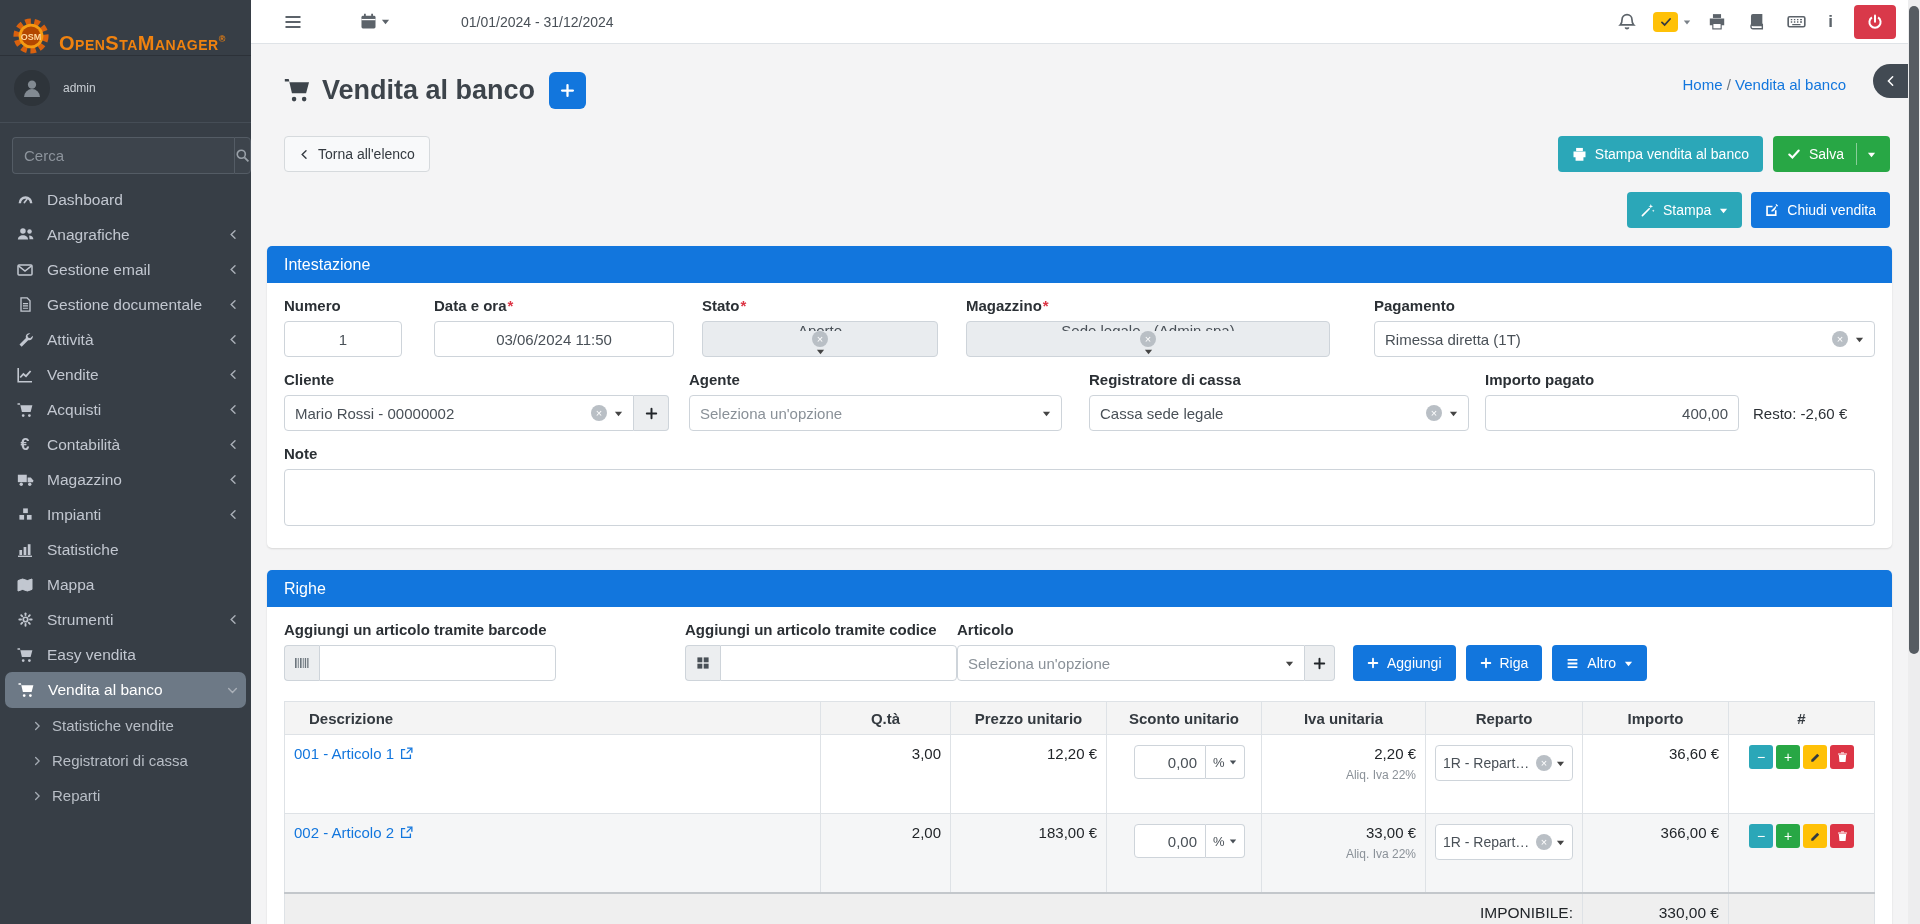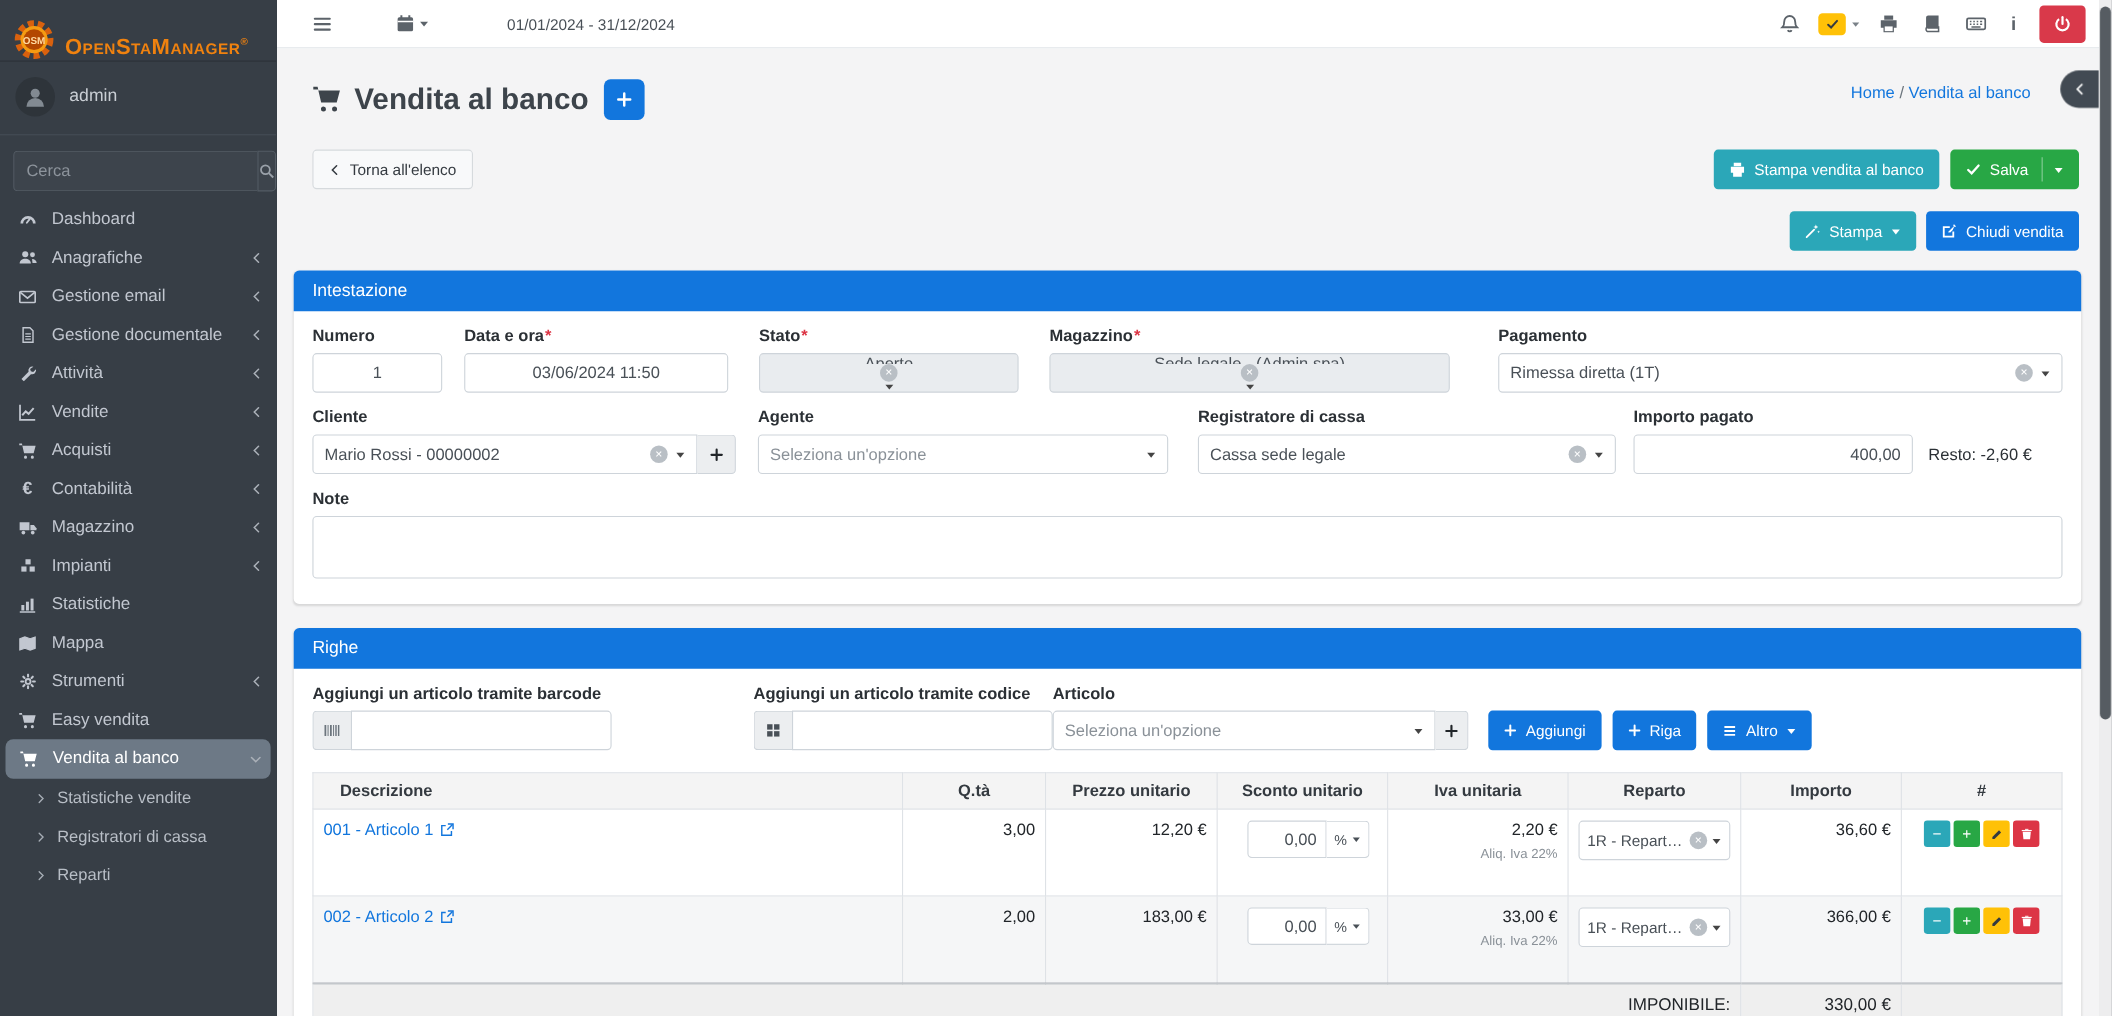--- a/index.html
+++ b/index.html
@@ -7,21 +7,21 @@
   body { font-family:"Liberation Sans", sans-serif; font-size:16px; color:#212529; background:#f4f4f5; }
   svg.ic { display:inline-block; vertical-align:middle; }
 
   
   .sidebar { position:fixed; left:0; top:0; width:251px; height:924px; background:#373e46; z-index:30; }
   .brand { height:56px; display:flex; align-items:flex-end; gap:9px; padding:0 12px; border-bottom:1px solid #2c3138; }
   .brand-name { color:#f0820f; font-weight:bold; font-size:20px; font-variant:small-caps; letter-spacing:.5px; white-space:nowrap; }
   .brand-name sup { font-size:9px; }
   .user-panel { display:flex; align-items:center; gap:13px; padding:14px 14px 16px; border-bottom:1px solid #454d56; }
   .avatar { width:36px; height:36px; border-radius:50%; background:#2e343a; color:#828a92; display:flex; align-items:center; justify-content:center; overflow:hidden; }
-  .user-name { color:#c9ced4; font-size:16px; }
+  .user-name { color:#c9ced4; font-size:12px; }
   .side-search { display:flex; margin:14px 12px 8px; }
   .side-search input { flex:1; height:37px; background:#3d444c; border:1px solid #545c65; border-right:none; border-radius:4px 0 0 4px; padding:16px 11px; color:#cfd4da; font-size:15px; outline:none; }
   .side-search input::placeholder { color:#8d949c; }
   .side-search button { width:42px; height:37px; background:#3d444c; border:1px solid #545c65; border-radius:0 4px 4px 0; color:#9aa1a9; cursor:pointer; }
   .nav { margin-top:6px; }
   .nav-item { display:flex; align-items:center; height:35px; padding:0 12px 0 14px; color:#c2c7d0; font-size:15.5px; cursor:pointer; text-decoration:none; }
   .nav-item .nico { width:22px; margin-right:11px; color:#c2c7d0; display:inline-flex; justify-content:center; }
   .nav-item .grow { flex:1; }
   .nav-item .arr { color:#aab0b8; display:inline-flex; }
   .nav-item.active { background:#6d7986; color:#fff; border-radius:7px; margin:0 5px; padding:0 8px 0 10px; height:36px; }
@@ -622,21 +622,21 @@
     </div>
 
     <section class="panel">
       <div class="panel-head">Intestazione</div>
       <div class="panel-body">
         <div class="row-flex">
           <div class="fg" style="width:118px">
             <label class="f-label">Numero</label>
             <input class="inp center" value="1" style="">
           </div>
-          <div class="fg" style="width:240px;margin-left:20px">
+          <div class="fg" style="width:240px;margin-left:32px">
             <label class="f-label"><span>Data e ora</span><span class="req">*</span></label>
             <input class="inp center" value="03/06/2024 11:50" style="">
           </div>
           <div class="fg" style="width:236px;margin-left:28px">
             <label class="f-label"><span>Stato</span><span class="req">*</span></label>
             <div class="sel disabled">
                 <span class="val">Aperto</span>
                 <span class="clear">×</span>
                 <span class="sel-caret">
                   <svg class="ic" width="9" height="9" fill="currentColor">

